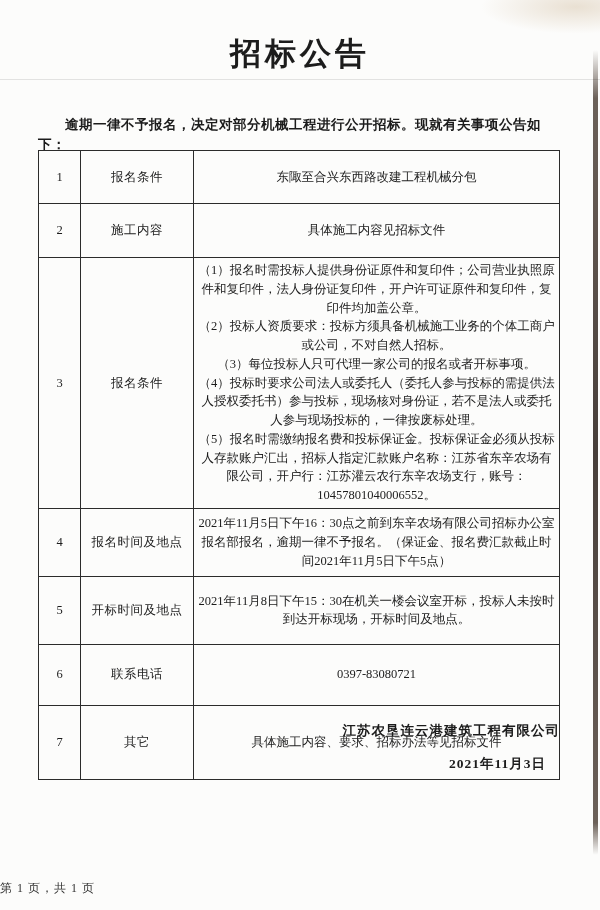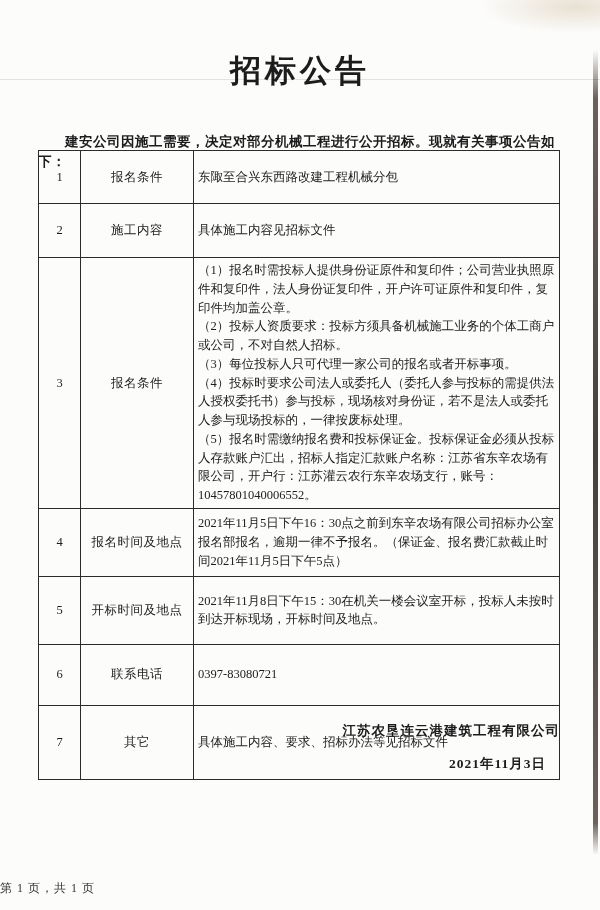--- a/index.html
+++ b/index.html
@@ -45,21 +45,21 @@
   .title-rule {
     position: absolute;
     top: 79px;
     left: 0;
     width: 100%;
     height: 1px;
     background: rgba(0,0,0,0.10);
   }
   
   .doc-title {
-    margin-top: 50px;
+    margin-top: 33px;
     text-align: center;
     font-size: 31px;
     font-weight: bold;
     letter-spacing: 4px;
   }
   
   .intro {
     margin: 40px 32px 0 38px;
     font-size: 13.5px;
     font-weight: bold;
@@ -86,21 +86,21 @@
   td.col-no {
     width: 33px;
     text-align: center;
   }
   td.col-label {
     width: 104px;
     text-align: center;
     letter-spacing: 0.5px;
   }
   td.col-content {
-    text-align: left;
+    text-align: center;
     padding-left: 6px;
     padding-right: 6px;
   }
   .multiline { white-space: pre-line; }
   tr.r1 td { height: 46px; }
   tr.r2 td { height: 47px; }
   tr.r3 td { height: 203px; }
   tr.r4 td { height: 61px; }
   tr.r5 td { height: 61px; }
   tr.r6 td { height: 54px; }
@@ -138,21 +138,21 @@
 <body>
 
 <div class="page">
 
   <div class="scan-smudge-top"></div>
   <div class="scan-edge-right"></div>
 
   <h1 class="doc-title">招标公告</h1>
   <div class="title-rule"></div>
 
-  <p class="intro">建安公司因施工需要，决定对部分机械工程进行公开招标。现就有关事项公告如下：</p>
+  <p class="intro">逾期一律不予报名，决定对部分机械工程进行公开招标。现就有关事项公告如下：</p>
 
   <table class="notice-table">
     <tbody>
       <tr class="r1">
         <td class="col-no">1</td>
         <td class="col-label">报名条件</td>
         <td class="col-content">东陬至合兴东西路改建工程机械分包</td>
       </tr>
       <tr class="r2">
         <td class="col-no">2</td>

